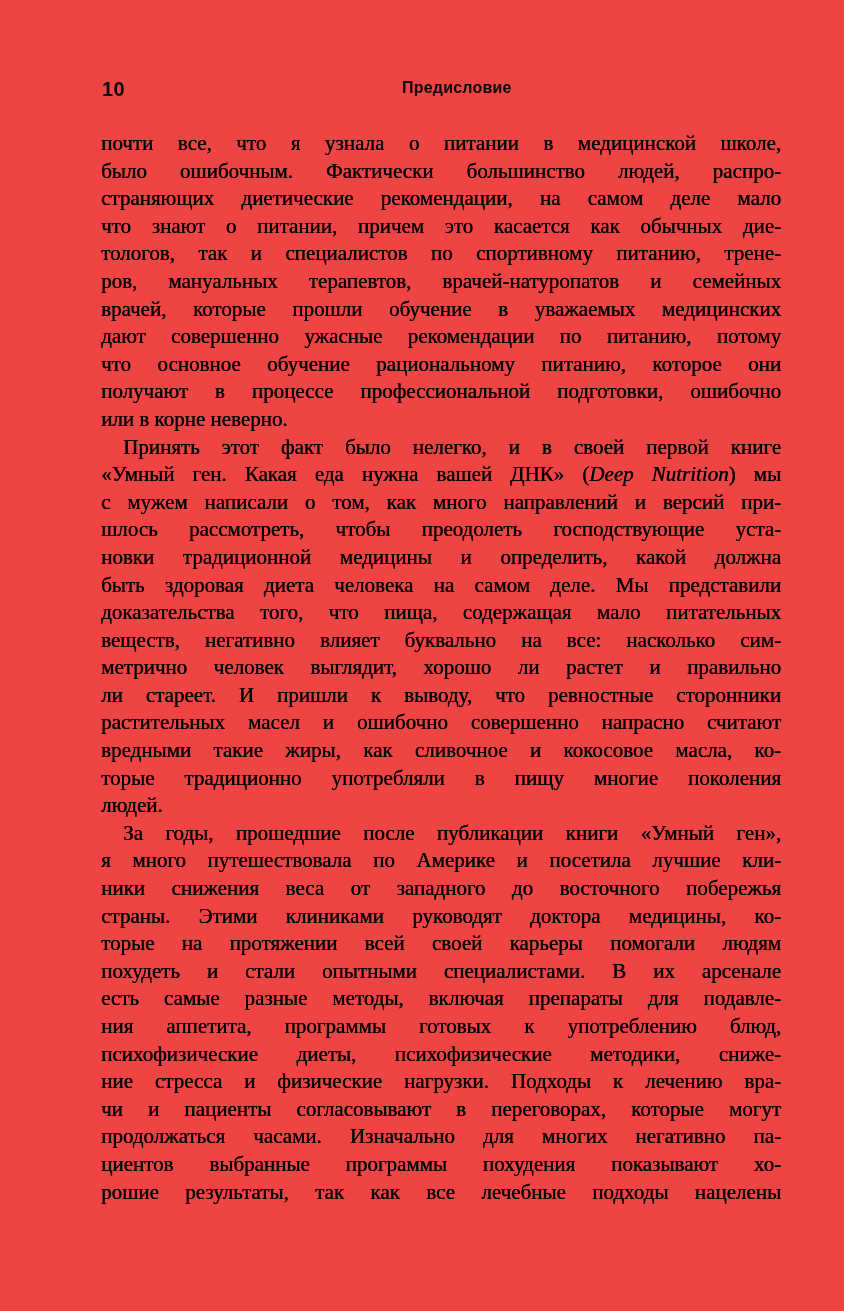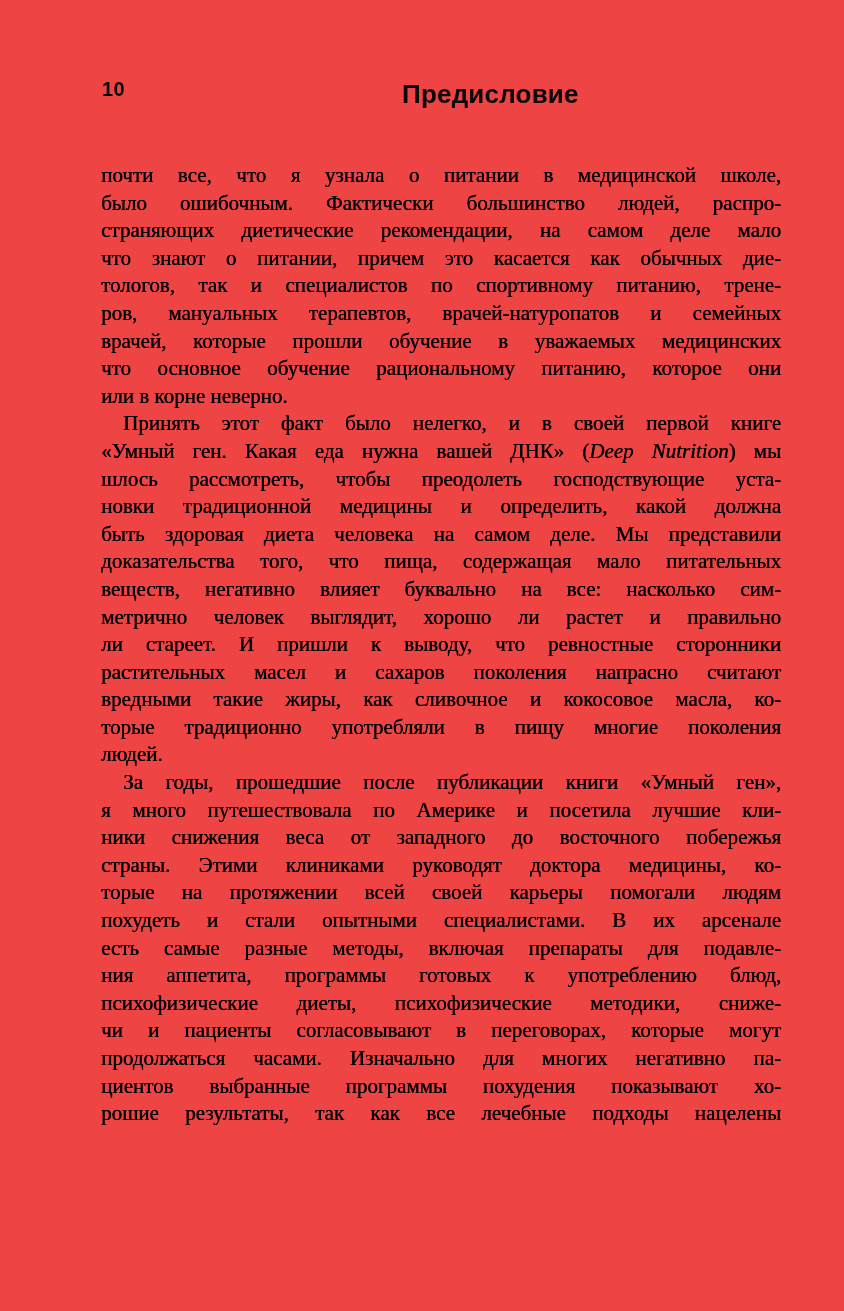--- a/index.html
+++ b/index.html
@@ -31,29 +31,28 @@
     position: absolute;
     left: 102px;
     top: 0;
     font-size: 20px;
     letter-spacing: 0.5px;
   }
   .head-title {
     position: absolute;
     left: 402px;
     top: 1px;
-    font-size: 26px;
+    font-size: 16px;
     letter-spacing: 0.2px;
   }
   .text-block {
     position: absolute;
     left: 101px;
     top: 130px;
     width: 680px;
-    margin-top: 32px;
   }
   .paragraph {
     margin: 0;
     padding: 0;
   }
   .line {
     font-size: 21px;
     line-height: 27.6px;
     height: 27.6px;
     text-align: justify;
@@ -83,47 +82,51 @@
 
   <main class="text-block" id="text-block">
       <div class="paragraph">
         <div class="line">почти все, что я узнала о питании в медицинской школе,</div>
         <div class="line">было ошибочным. Фактически большинство людей, распро-</div>
         <div class="line">страняющих диетические рекомендации, на самом деле мало</div>
         <div class="line">что знают о питании, причем это касается как обычных дие-</div>
         <div class="line">тологов, так и специалистов по спортивному питанию, трене-</div>
         <div class="line">ров, мануальных терапевтов, врачей-натуропатов и семейных</div>
         <div class="line">врачей, которые прошли обучение в уважаемых медицинских</div>
+        <div class="line">дают совершенно ужасные рекомендации по питанию, потому</div>
         <div class="line">что основное обучение рациональному питанию, которое они</div>
+        <div class="line">получают в процессе профессиональной подготовки, ошибочно</div>
         <div class="line end">или в корне неверно.</div>
       </div>
       <div class="paragraph">
         <div class="line indent">Принять этот факт было нелегко, и в своей первой книге</div>
         <div class="line">«Умный ген. Какая еда нужна вашей ДНК» (<i>Deep Nutrition</i>) мы</div>
+        <div class="line">с мужем написали о том, как много направлений и версий при-</div>
         <div class="line">шлось рассмотреть, чтобы преодолеть господствующие уста-</div>
         <div class="line">новки традиционной медицины и определить, какой должна</div>
         <div class="line">быть здоровая диета человека на самом деле. Мы представили</div>
         <div class="line">доказательства того, что пища, содержащая мало питательных</div>
         <div class="line">веществ, негативно влияет буквально на все: насколько сим-</div>
         <div class="line">метрично человек выглядит, хорошо ли растет и правильно</div>
         <div class="line">ли стареет. И пришли к выводу, что ревностные сторонники</div>
-        <div class="line">растительных масел и сахаров поколения напрасно считают</div>
+        <div class="line">растительных масел и ошибочно совершенно напрасно считают</div>
         <div class="line">вредными такие жиры, как сливочное и кокосовое масла, ко-</div>
         <div class="line">торые традиционно употребляли в пищу многие поколения</div>
         <div class="line end">людей.</div>
       </div>
       <div class="paragraph">
         <div class="line indent">За годы, прошедшие после публикации книги «Умный ген»,</div>
         <div class="line">я много путешествовала по Америке и посетила лучшие кли-</div>
         <div class="line">ники снижения веса от западного до восточного побережья</div>
         <div class="line">страны. Этими клиниками руководят доктора медицины, ко-</div>
         <div class="line">торые на протяжении всей своей карьеры помогали людям</div>
         <div class="line">похудеть и стали опытными специалистами. В их арсенале</div>
         <div class="line">есть самые разные методы, включая препараты для подавле-</div>
         <div class="line">ния аппетита, программы готовых к употреблению блюд,</div>
         <div class="line">психофизические диеты, психофизические методики, сниже-</div>
+        <div class="line">ние стресса и физические нагрузки. Подходы к лечению вра-</div>
         <div class="line">чи и пациенты согласовывают в переговорах, которые могут</div>
         <div class="line">продолжаться часами. Изначально для многих негативно па-</div>
         <div class="line">циентов выбранные программы похудения показывают хо-</div>
         <div class="line">рошие результаты, так как все лечебные подходы нацелены</div>
       </div>
     </main>
 </div>
 
 </body></html>

